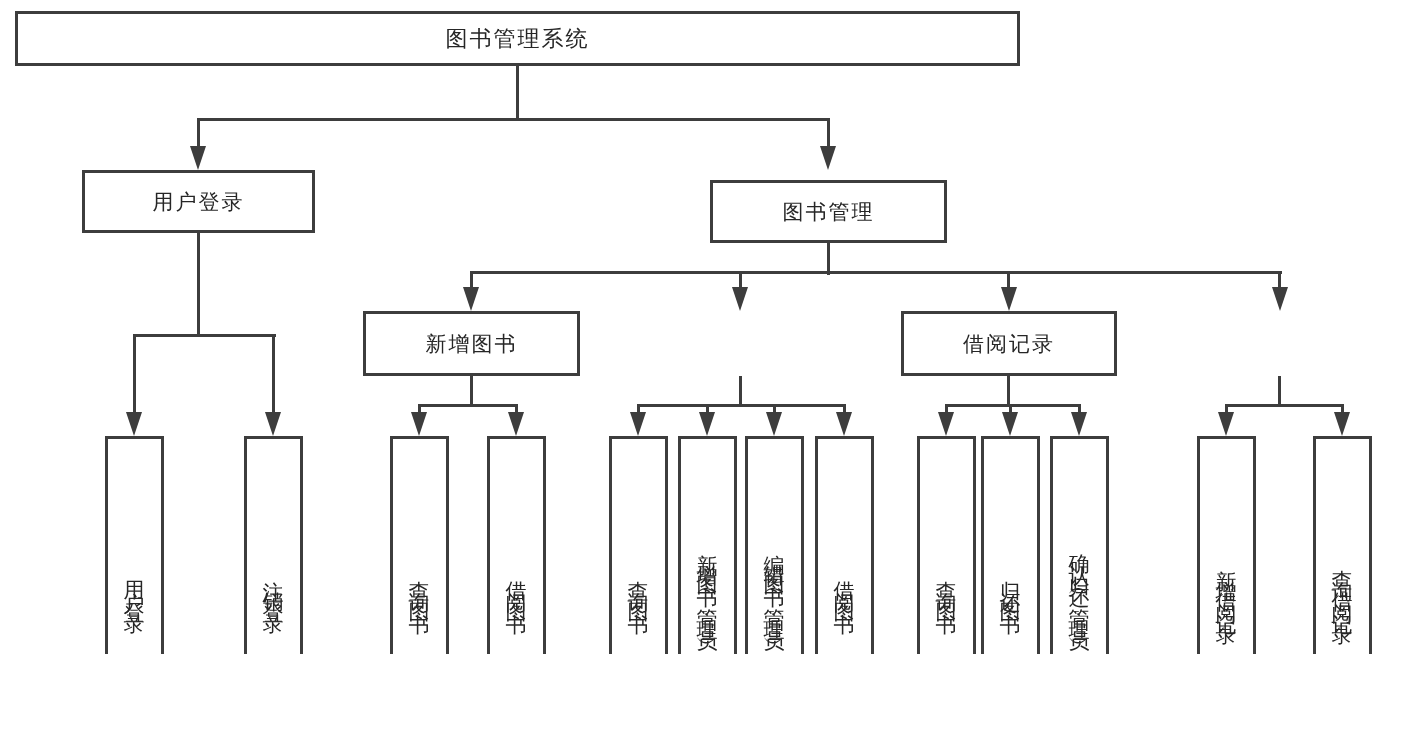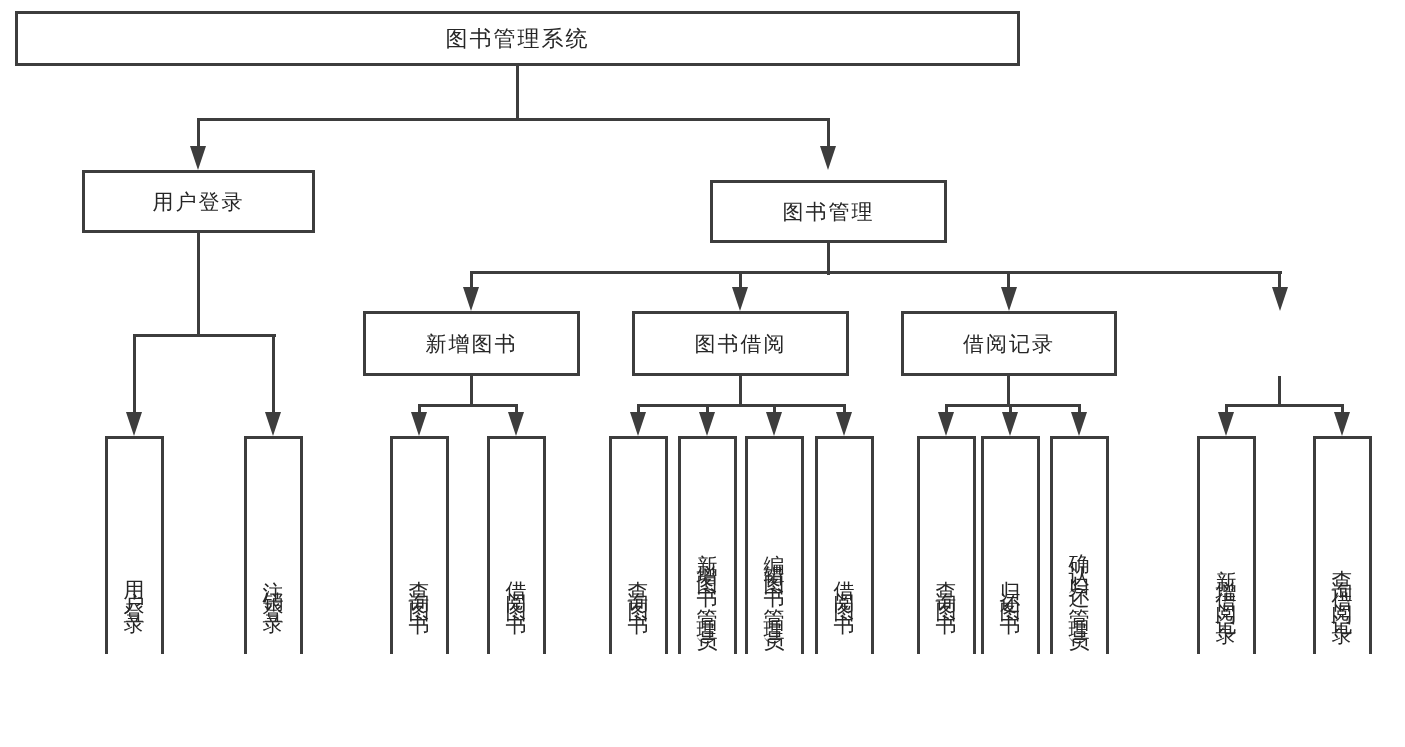--- a/index.html
+++ b/index.html
@@ -97,21 +97,20 @@
   <div class="v-line" style="left:470px; top:271px; height:20px;"></div>
   <div class="v-line" style="left:739px; top:271px; height:20px;"></div>
   <div class="v-line" style="left:1007px; top:271px; height:20px;"></div>
   <div class="v-line" style="left:1278px; top:271px; height:20px;"></div>
   <div class="arrow" style="left:463px; top:287px;"></div>
   <div class="arrow" style="left:732px; top:287px;"></div>
   <div class="arrow" style="left:1001px; top:287px;"></div>
   <div class="arrow" style="left:1272px; top:287px;"></div>
 
   <div class="box" style="left:363px; top:311px; width:217px; height:65px;">新增图书</div>
-  <div class="box" style="left:632px; top:311px; width:217px; height:65px;">图书借阅</div>
   <div class="box" style="left:901px; top:311px; width:216px; height:65px;">借阅记录</div>
 
   <div class="v-line" style="left:470px; top:376px; height:31px;"></div>
   <div class="h-line" style="left:418px; top:404px; width:100px;"></div>
   <div class="v-line" style="left:418px; top:404px; height:12px;"></div>
   <div class="v-line" style="left:515px; top:404px; height:12px;"></div>
   <div class="arrow" style="left:411px; top:412px;"></div>
   <div class="arrow" style="left:508px; top:412px;"></div>
 
   <div class="v-line" style="left:739px; top:376px; height:31px;"></div>

